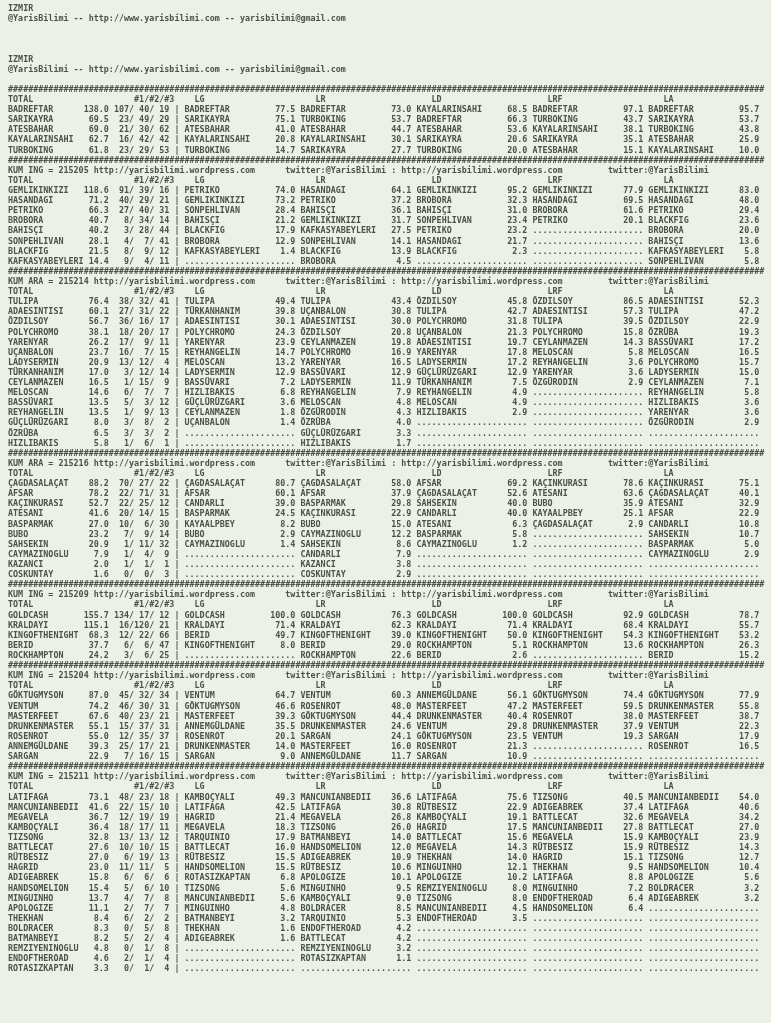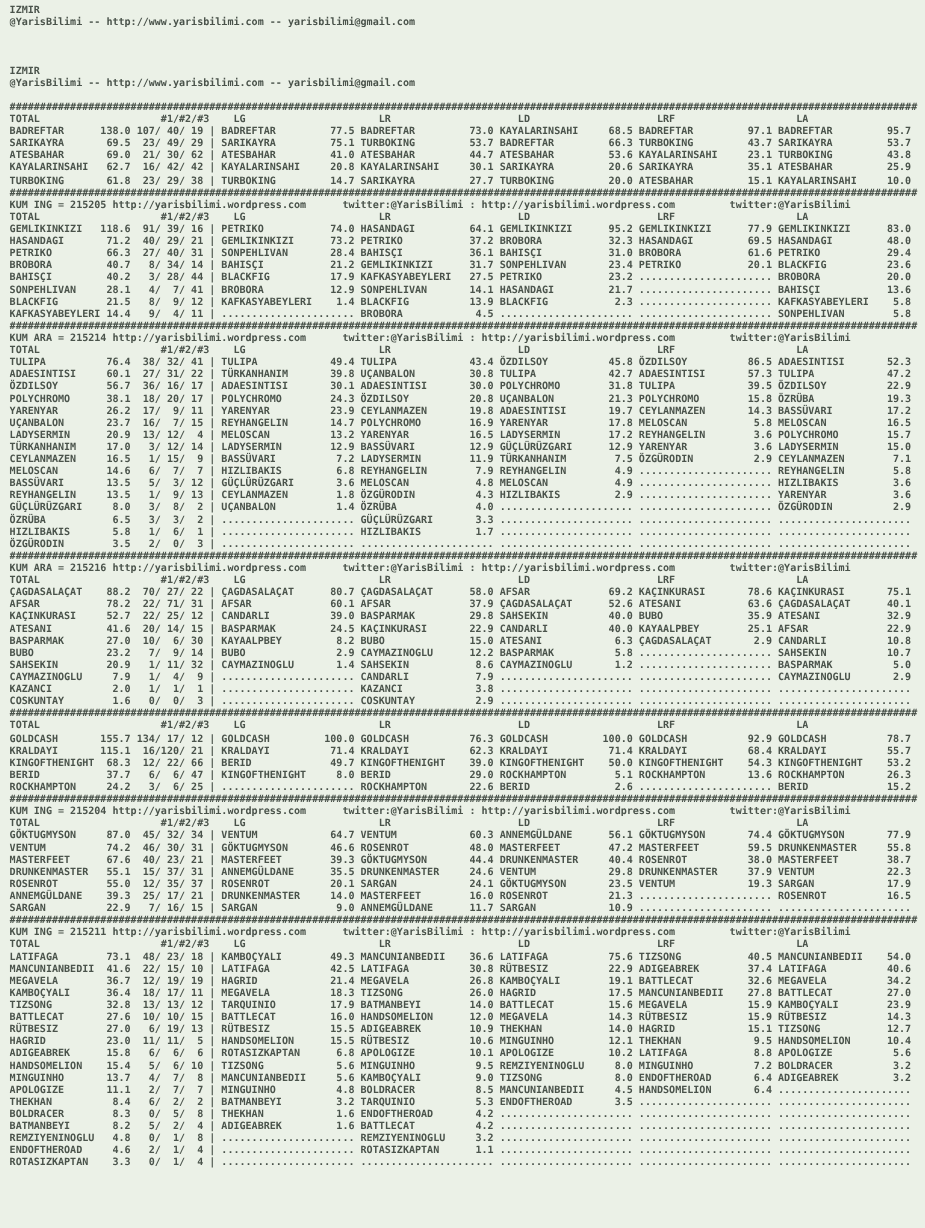--- a/index.html
+++ b/index.html
@@ -33,23 +33,23 @@
   <div class="line"></div>
   <div class="line"></div>
   <div class="line">IZMIR</div>
   <div class="line">@YarisBilimi -- http://www.yarisbilimi.com -- yarisbilimi@gmail.com</div>
   <div class="line"></div>
   <div id="report">
       <div class="line">######################################################################################################################################################</div>
       <div class="line">TOTAL                    #1/#2/#3    LG                      LR                     LD                     LRF                    LA</div>
       <div class="line">BADREFTAR      138.0 107/ 40/ 19 | BADREFTAR         77.5 BADREFTAR         73.0 KAYALARINSAHI     68.5 BADREFTAR         97.1 BADREFTAR         95.7</div>
       <div class="line">SARIKAYRA       69.5  23/ 49/ 29 | SARIKAYRA         75.1 TURBOKING         53.7 BADREFTAR         66.3 TURBOKING         43.7 SARIKAYRA         53.7</div>
-      <div class="line">ATESBAHAR       69.0  21/ 30/ 62 | ATESBAHAR         41.0 ATESBAHAR         44.7 ATESBAHAR         53.6 KAYALARINSAHI     23.1 TURBOKING         43.8</div>
+      <div class="line">ATESBAHAR       69.0  21/ 30/ 62 | ATESBAHAR         41.0 ATESBAHAR         44.7 ATESBAHAR         53.6 KAYALARINSAHI     38.1 TURBOKING         43.8</div>
       <div class="line">KAYALARINSAHI   62.7  16/ 42/ 42 | KAYALARINSAHI     20.8 KAYALARINSAHI     30.1 SARIKAYRA         20.6 SARIKAYRA         35.1 ATESBAHAR         25.9</div>
-      <div class="line">TURBOKING       61.8  23/ 29/ 38 | TURBOKING         14.7 SARIKAYRA         27.7 TURBOKING         20.0 ATESBAHAR         15.1 KAYALARINSAHI     10.0</div>
+      <div class="line">TURBOKING       61.8  23/ 29/ 53 | TURBOKING         14.7 SARIKAYRA         27.7 TURBOKING         20.0 ATESBAHAR         15.1 KAYALARINSAHI     10.0</div>
       <div class="line">######################################################################################################################################################</div>
       <div class="line">KUM ING = 215205 http://yarisbilimi.wordpress.com      twitter:@YarisBilimi : http://yarisbilimi.wordpress.com         twitter:@YarisBilimi</div>
       <div class="line">TOTAL                    #1/#2/#3    LG                      LR                     LD                     LRF                    LA</div>
       <div class="line">GEMLIKINKIZI   118.6  91/ 39/ 16 | PETRIKO           74.0 HASANDAGI         64.1 GEMLIKINKIZI      95.2 GEMLIKINKIZI      77.9 GEMLIKINKIZI      83.0</div>
       <div class="line">HASANDAGI       71.2  40/ 29/ 21 | GEMLIKINKIZI      73.2 PETRIKO           37.2 BROBORA           32.3 HASANDAGI         69.5 HASANDAGI         48.0</div>
       <div class="line">PETRIKO         66.3  27/ 40/ 31 | SONPEHLIVAN       28.4 BAHISÇI           36.1 BAHISÇI           31.0 BROBORA           61.6 PETRIKO           29.4</div>
       <div class="line">BROBORA         40.7   8/ 34/ 14 | BAHISÇI           21.2 GEMLIKINKIZI      31.7 SONPEHLIVAN       23.4 PETRIKO           20.1 BLACKFIG          23.6</div>
       <div class="line">BAHISÇI         40.2   3/ 28/ 44 | BLACKFIG          17.9 KAFKASYABEYLERI   27.5 PETRIKO           23.2 ...................... BROBORA           20.0</div>
       <div class="line">SONPEHLIVAN     28.1   4/  7/ 41 | BROBORA           12.9 SONPEHLIVAN       14.1 HASANDAGI         21.7 ...................... BAHISÇI           13.6</div>
       <div class="line">BLACKFIG        21.5   8/  9/ 12 | KAFKASYABEYLERI    1.4 BLACKFIG          13.9 BLACKFIG           2.3 ...................... KAFKASYABEYLERI    5.8</div>
@@ -65,35 +65,35 @@
       <div class="line">UÇANBALON       23.7  16/  7/ 15 | REYHANGELIN       14.7 POLYCHROMO        16.9 YARENYAR          17.8 MELOSCAN           5.8 MELOSCAN          16.5</div>
       <div class="line">LADYSERMIN      20.9  13/ 12/  4 | MELOSCAN          13.2 YARENYAR          16.5 LADYSERMIN        17.2 REYHANGELIN        3.6 POLYCHROMO        15.7</div>
       <div class="line">TÜRKANHANIM     17.0   3/ 12/ 14 | LADYSERMIN        12.9 BASSÜVARI         12.9 GÜÇLÜRÜZGARI      12.9 YARENYAR           3.6 LADYSERMIN        15.0</div>
       <div class="line">CEYLANMAZEN     16.5   1/ 15/  9 | BASSÜVARI          7.2 LADYSERMIN        11.9 TÜRKANHANIM        7.5 ÖZGÜRODIN          2.9 CEYLANMAZEN        7.1</div>
       <div class="line">MELOSCAN        14.6   6/  7/  7 | HIZLIBAKIS         6.8 REYHANGELIN        7.9 REYHANGELIN        4.9 ...................... REYHANGELIN        5.8</div>
       <div class="line">BASSÜVARI       13.5   5/  3/ 12 | GÜÇLÜRÜZGARI       3.6 MELOSCAN           4.8 MELOSCAN           4.9 ...................... HIZLIBAKIS         3.6</div>
       <div class="line">REYHANGELIN     13.5   1/  9/ 13 | CEYLANMAZEN        1.8 ÖZGÜRODIN          4.3 HIZLIBAKIS         2.9 ...................... YARENYAR           3.6</div>
       <div class="line">GÜÇLÜRÜZGARI     8.0   3/  8/  2 | UÇANBALON          1.4 ÖZRÜBA             4.0 ...................... ...................... ÖZGÜRODIN          2.9</div>
       <div class="line">ÖZRÜBA           6.5   3/  3/  2 | ...................... GÜÇLÜRÜZGARI       3.3 ...................... ...................... ......................</div>
       <div class="line">HIZLIBAKIS       5.8   1/  6/  1 | ...................... HIZLIBAKIS         1.7 ...................... ...................... ......................</div>
-      <div class="line">ÖZGÜRODIN        3.5   2/  0/  3 | ...................... ...................... ...................... ...................... ......................</div>
       <div class="line">######################################################################################################################################################</div>
       <div class="line">KUM ARA = 215216 http://yarisbilimi.wordpress.com      twitter:@YarisBilimi : http://yarisbilimi.wordpress.com         twitter:@YarisBilimi</div>
       <div class="line">TOTAL                    #1/#2/#3    LG                      LR                     LD                     LRF                    LA</div>
       <div class="line">ÇAGDASALAÇAT    88.2  70/ 27/ 22 | ÇAGDASALAÇAT      80.7 ÇAGDASALAÇAT      58.0 AFSAR             69.2 KAÇINKURASI       78.6 KAÇINKURASI       75.1</div>
       <div class="line">AFSAR           78.2  22/ 71/ 31 | AFSAR             60.1 AFSAR             37.9 ÇAGDASALAÇAT      52.6 ATESANI           63.6 ÇAGDASALAÇAT      40.1</div>
       <div class="line">KAÇINKURASI     52.7  22/ 25/ 12 | CANDARLI          39.0 BASPARMAK         29.8 SAHSEKIN          40.0 BUBO              35.9 ATESANI           32.9</div>
       <div class="line">ATESANI         41.6  20/ 14/ 15 | BASPARMAK         24.5 KAÇINKURASI       22.9 CANDARLI          40.0 KAYAALPBEY        25.1 AFSAR             22.9</div>
       <div class="line">BASPARMAK       27.0  10/  6/ 30 | KAYAALPBEY         8.2 BUBO              15.0 ATESANI            6.3 ÇAGDASALAÇAT       2.9 CANDARLI          10.8</div>
       <div class="line">BUBO            23.2   7/  9/ 14 | BUBO               2.9 CAYMAZINOGLU      12.2 BASPARMAK          5.8 ...................... SAHSEKIN          10.7</div>
       <div class="line">SAHSEKIN        20.9   1/ 11/ 32 | CAYMAZINOGLU       1.4 SAHSEKIN           8.6 CAYMAZINOGLU       1.2 ...................... BASPARMAK          5.0</div>
       <div class="line">CAYMAZINOGLU     7.9   1/  4/  9 | ...................... CANDARLI           7.9 ...................... ...................... CAYMAZINOGLU       2.9</div>
       <div class="line">KAZANCI          2.0   1/  1/  1 | ...................... KAZANCI            3.8 ...................... ...................... ......................</div>
       <div class="line">COSKUNTAY        1.6   0/  0/  3 | ...................... COSKUNTAY          2.9 ...................... ...................... ......................</div>
       <div class="line">######################################################################################################################################################</div>
+      <div class="line">KUM ING = 215209 http://yarisbilimi.wordpress.com      twitter:@YarisBilimi : http://yarisbilimi.wordpress.com         twitter:@YarisBilimi</div>
       <div class="line">TOTAL                    #1/#2/#3    LG                      LR                     LD                     LRF                    LA</div>
       <div class="line">GOLDCASH       155.7 134/ 17/ 12 | GOLDCASH         100.0 GOLDCASH          76.3 GOLDCASH         100.0 GOLDCASH          92.9 GOLDCASH          78.7</div>
       <div class="line">KRALDAYI       115.1  16/120/ 21 | KRALDAYI          71.4 KRALDAYI          62.3 KRALDAYI          71.4 KRALDAYI          68.4 KRALDAYI          55.7</div>
       <div class="line">KINGOFTHENIGHT  68.3  12/ 22/ 66 | BERID             49.7 KINGOFTHENIGHT    39.0 KINGOFTHENIGHT    50.0 KINGOFTHENIGHT    54.3 KINGOFTHENIGHT    53.2</div>
       <div class="line">BERID           37.7   6/  6/ 47 | KINGOFTHENIGHT     8.0 BERID             29.0 ROCKHAMPTON        5.1 ROCKHAMPTON       13.6 ROCKHAMPTON       26.3</div>
       <div class="line">ROCKHAMPTON     24.2   3/  6/ 25 | ...................... ROCKHAMPTON       22.6 BERID              2.6 ...................... BERID             15.2</div>
       <div class="line">######################################################################################################################################################</div>
       <div class="line">KUM ING = 215204 http://yarisbilimi.wordpress.com      twitter:@YarisBilimi : http://yarisbilimi.wordpress.com         twitter:@YarisBilimi</div>
       <div class="line">TOTAL                    #1/#2/#3    LG                      LR                     LD                     LRF                    LA</div>
       <div class="line">GÖKTUGMYSON     87.0  45/ 32/ 34 | VENTUM            64.7 VENTUM            60.3 ANNEMGÜLDANE      56.1 GÖKTUGMYSON       74.4 GÖKTUGMYSON       77.9</div>

